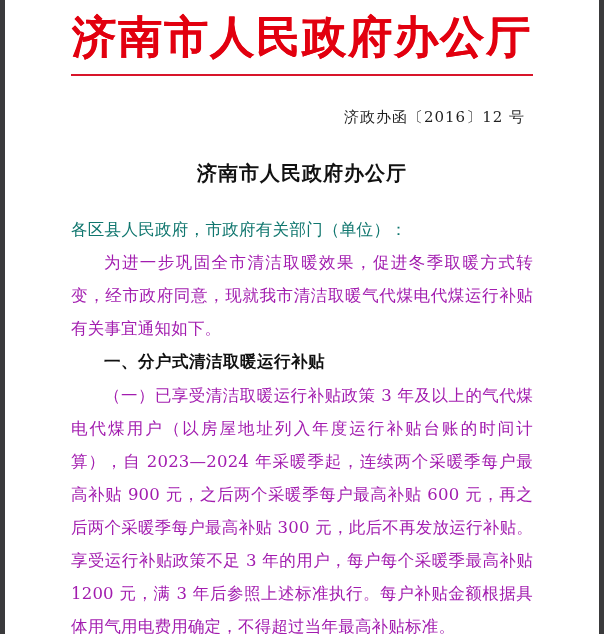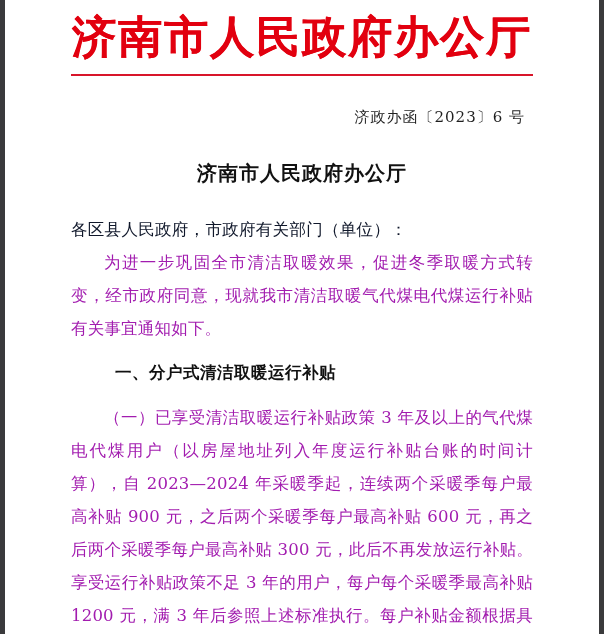--- a/index.html
+++ b/index.html
@@ -94,21 +94,21 @@
     white-space: nowrap;
   }
 
   
   .body-block {
     margin-top: 26px;
   }
   .salutation {
     font-size: 16.5px;
     line-height: 32px;
-    color: #0f172a;
+    color: #0f766e;
     letter-spacing: 0.3px;
     text-align: justify;
   }
   .para {
     font-size: 16.5px;
     line-height: 33px;
     color: #a21caf;
     letter-spacing: 0.2px;
     text-indent: 2em;
     text-align: justify;
@@ -116,40 +116,40 @@
     margin: 0;
   }
   .section-heading {
     font-size: 16.5px;
     line-height: 34px;
     color: #111111;
     font-weight: bold;
     text-indent: 2em;
     font-family: "DejaVu Sans", "Liberation Sans", sans-serif;
     letter-spacing: 0.5px;
-    margin: 11px;
+    margin: 0;
   }
 </style>
 </head>
 <body>
 
 <div class="viewer">
 
   <div class="gutter-left"></div>
   <div class="gutter-right"></div>
 
   <div class="page">
 
     <div class="masthead">
       <div class="masthead-title">济南市人民政府办公厅</div>
       <div class="masthead-rule"></div>
     </div>
 
     <div class="doc-number-row">
-      <span class="doc-number">济政办函〔2023〕6 号</span>
+      <span class="doc-number">济政办函〔2016〕12 号</span>
     </div>
 
     <div class="doc-title">
       <div class="doc-title-line">济南市人民政府办公厅</div>
     </div>
 
     <div class="body-block">
 
       <div class="salutation">各区县人民政府，市政府有关部门（单位）：</div>
 

